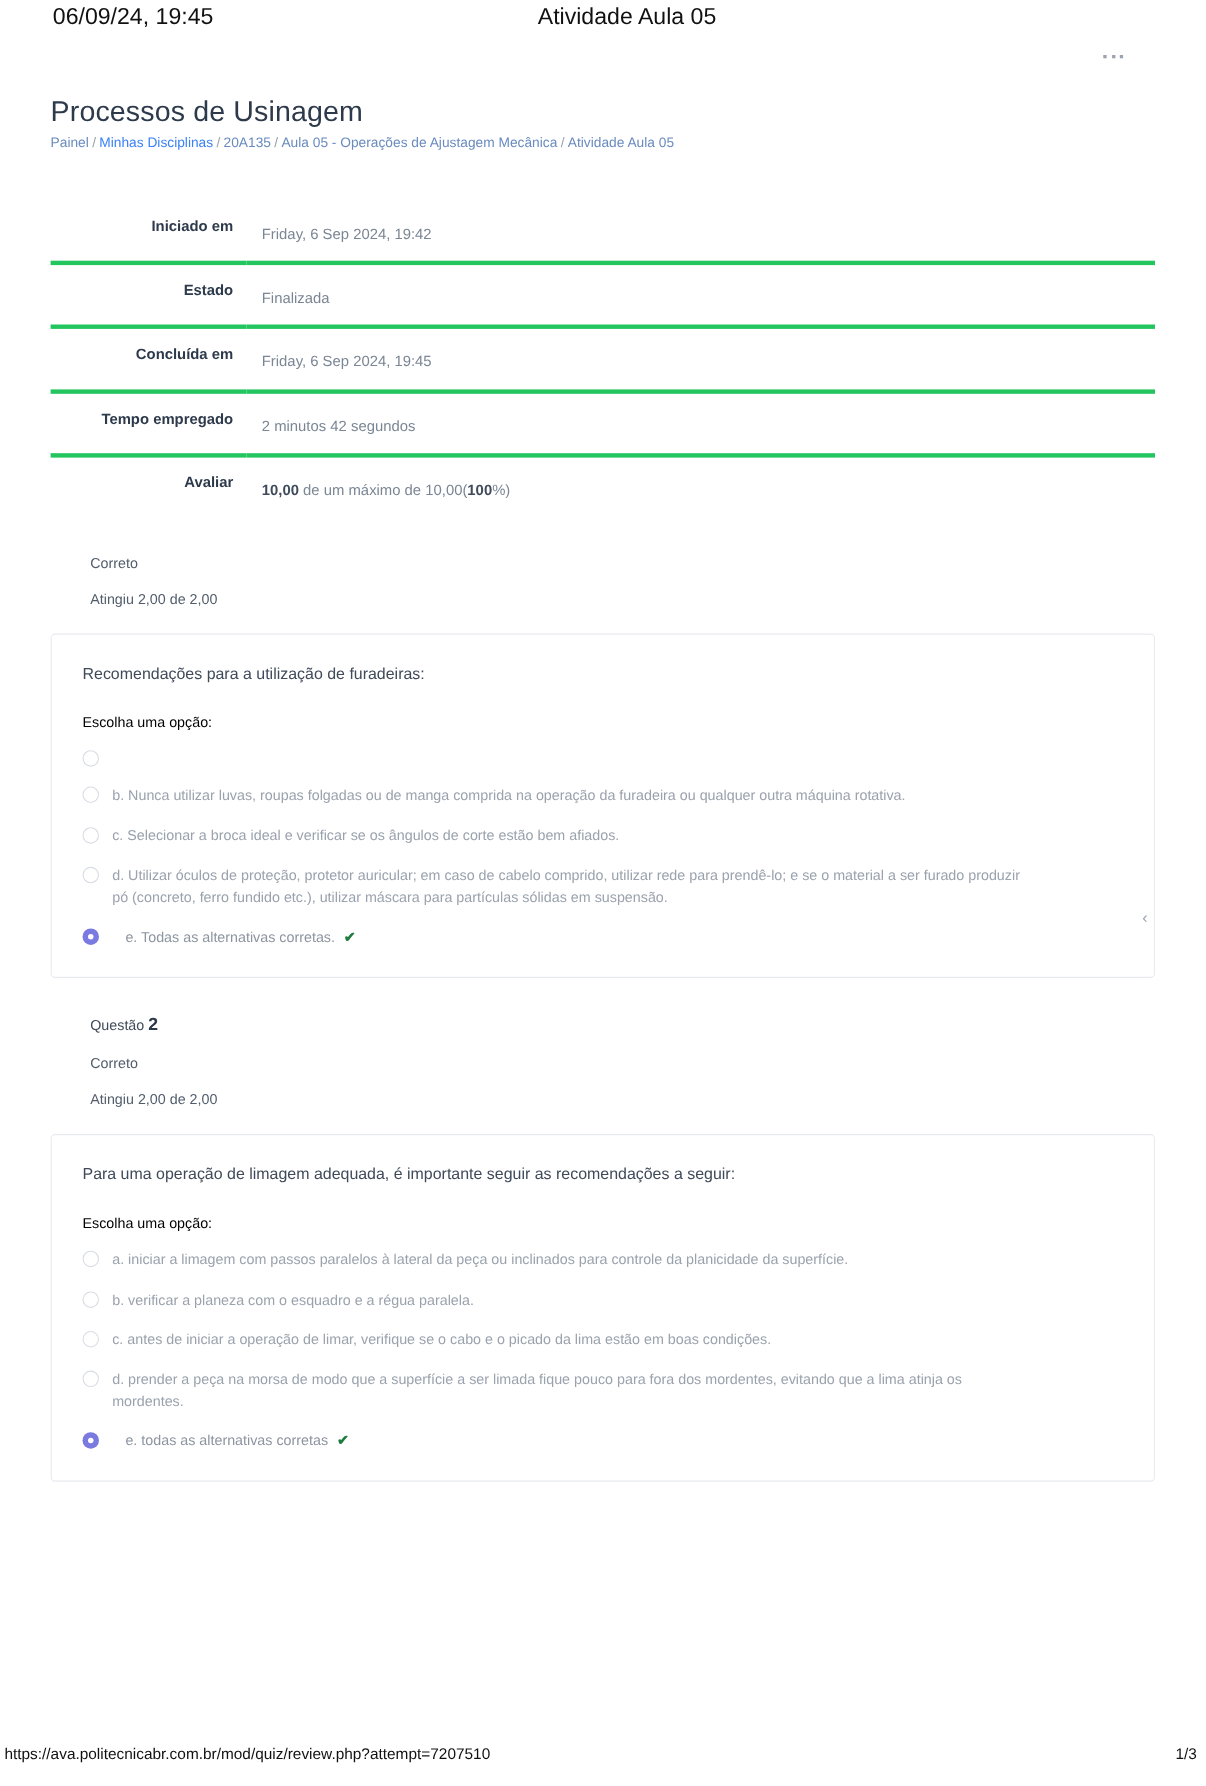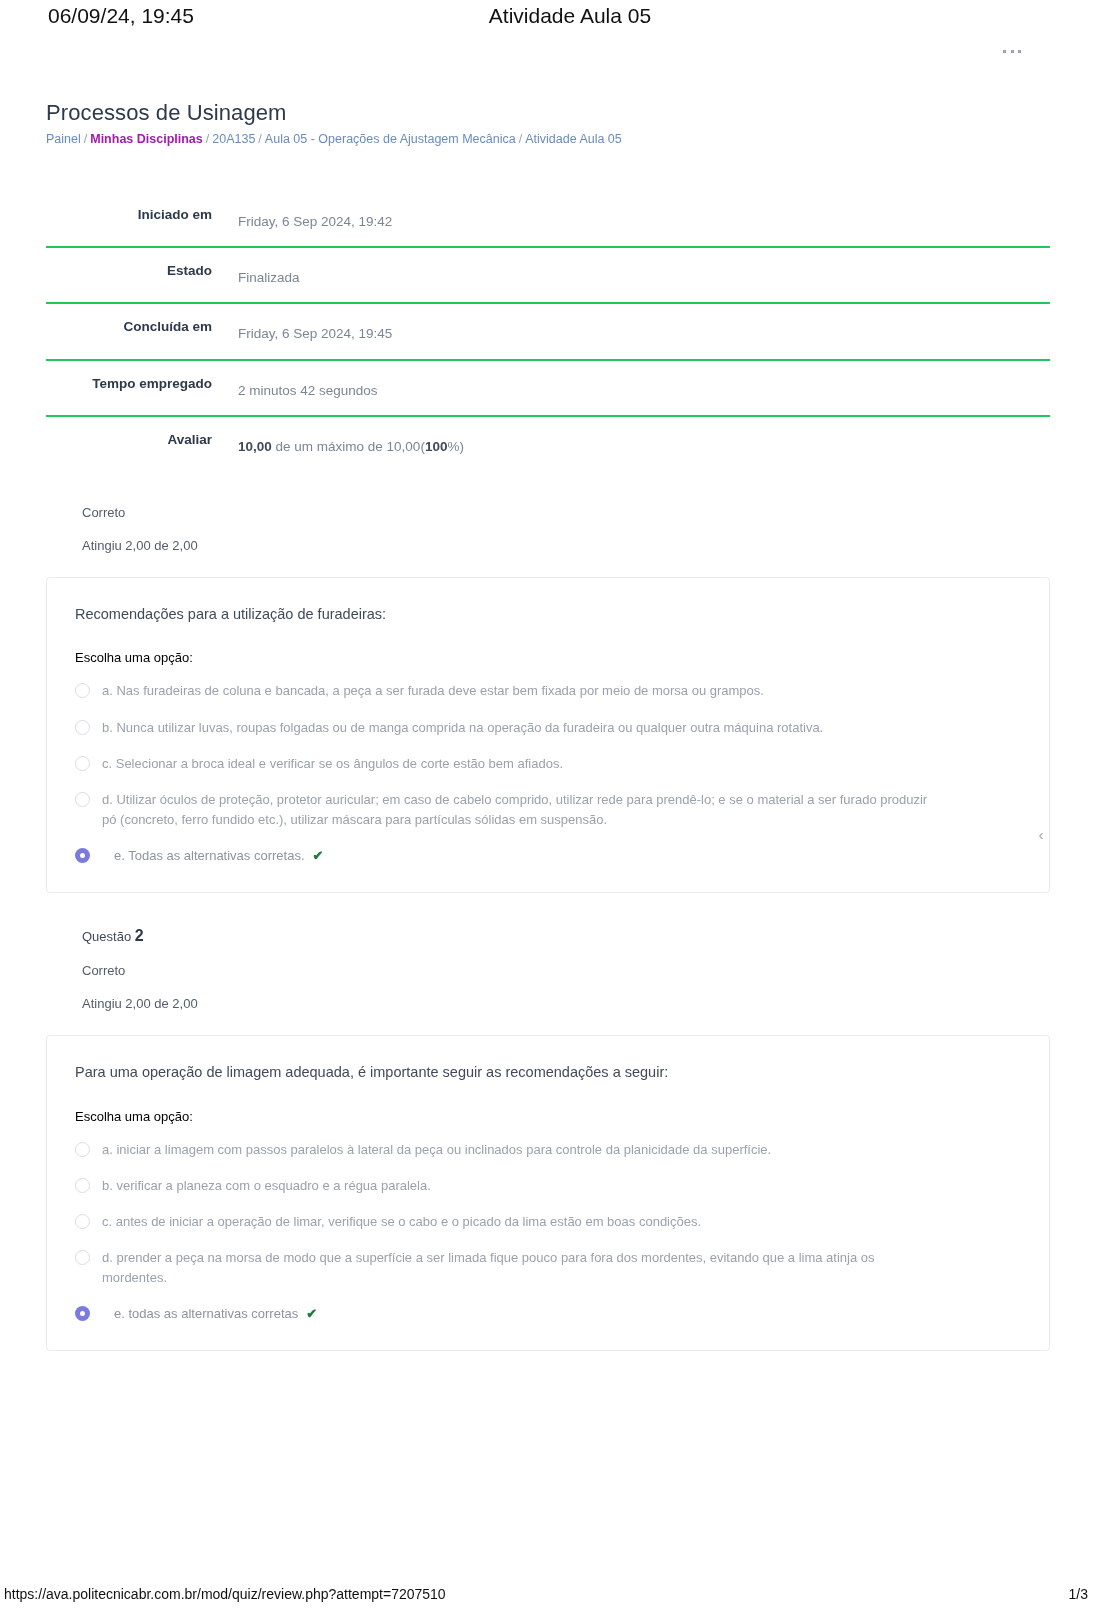--- a/index.html
+++ b/index.html
@@ -59,45 +59,45 @@
   
   .page {
     position: absolute;
     top: 86px;
     left: 0;
     right: 0;
     padding: 0 46px;
   }
 
   h1.course-title {
-    font-size: 22px;
+    font-size: 26px;
     font-weight: 400;
     color: #2d3a4b;
-    margin: 14px 0 6px 0;
+    margin: 0 0 6px 0;
     letter-spacing: .1px;
   }
 
   .breadcrumb {
     font-size: 12.5px;
     color: #5c6b7f;
     margin: 0;
     white-space: nowrap;
   }
   .breadcrumb a { color: #6a8bbf; text-decoration: none; }
   .breadcrumb .sep { color: #9aa3ae; margin: 0 3px; }
-  .breadcrumb .plain { color: #a21caf; font-weight: bold; }
+  .breadcrumb .plain { color: #3b82f6; }
 
   
   .summary {
     margin: 46px 0 0 0;
     width: 100%;
     border-collapse: collapse;
     table-layout: fixed;
   }
-  .summary tr { border-top: 2px solid #22c55e; }
+  .summary tr { border-top: 4px solid #22c55e; }
   .summary tr:first-child { border-top: none; }
   .summary th {
     width: 178px;
     text-align: right;
     vertical-align: top;
     padding: 14px 12px 22px 0;
     font-size: 13.5px;
     font-weight: bold;
     color: #2d3a4b;
     line-height: 1.35;
@@ -262,21 +262,20 @@
       <p class="q-state">Correto</p>
       <p class="q-grade">Atingiu 2,00 de 2,00</p>
     </div>
 
     <div class="q-card">
       <p class="q-text">Recomendações para a utilização de furadeiras:</p>
       <p class="q-prompt">Escolha uma opção:</p>
 
       <div class="opt">
         <span class="radio"></span>
-        <span class="opt-text">a. Nas furadeiras de coluna e bancada, a peça a ser furada deve estar bem fixada por meio de morsa ou grampos.</span>
       </div>
       <div class="opt">
         <span class="radio"></span>
         <span class="opt-text">b. Nunca utilizar luvas, roupas folgadas ou de manga comprida na operação da furadeira ou qualquer outra máquina rotativa.</span>
       </div>
       <div class="opt">
         <span class="radio"></span>
         <span class="opt-text">c. Selecionar a broca ideal e verificar se os ângulos de corte estão bem afiados.</span>
       </div>
       <div class="opt">

